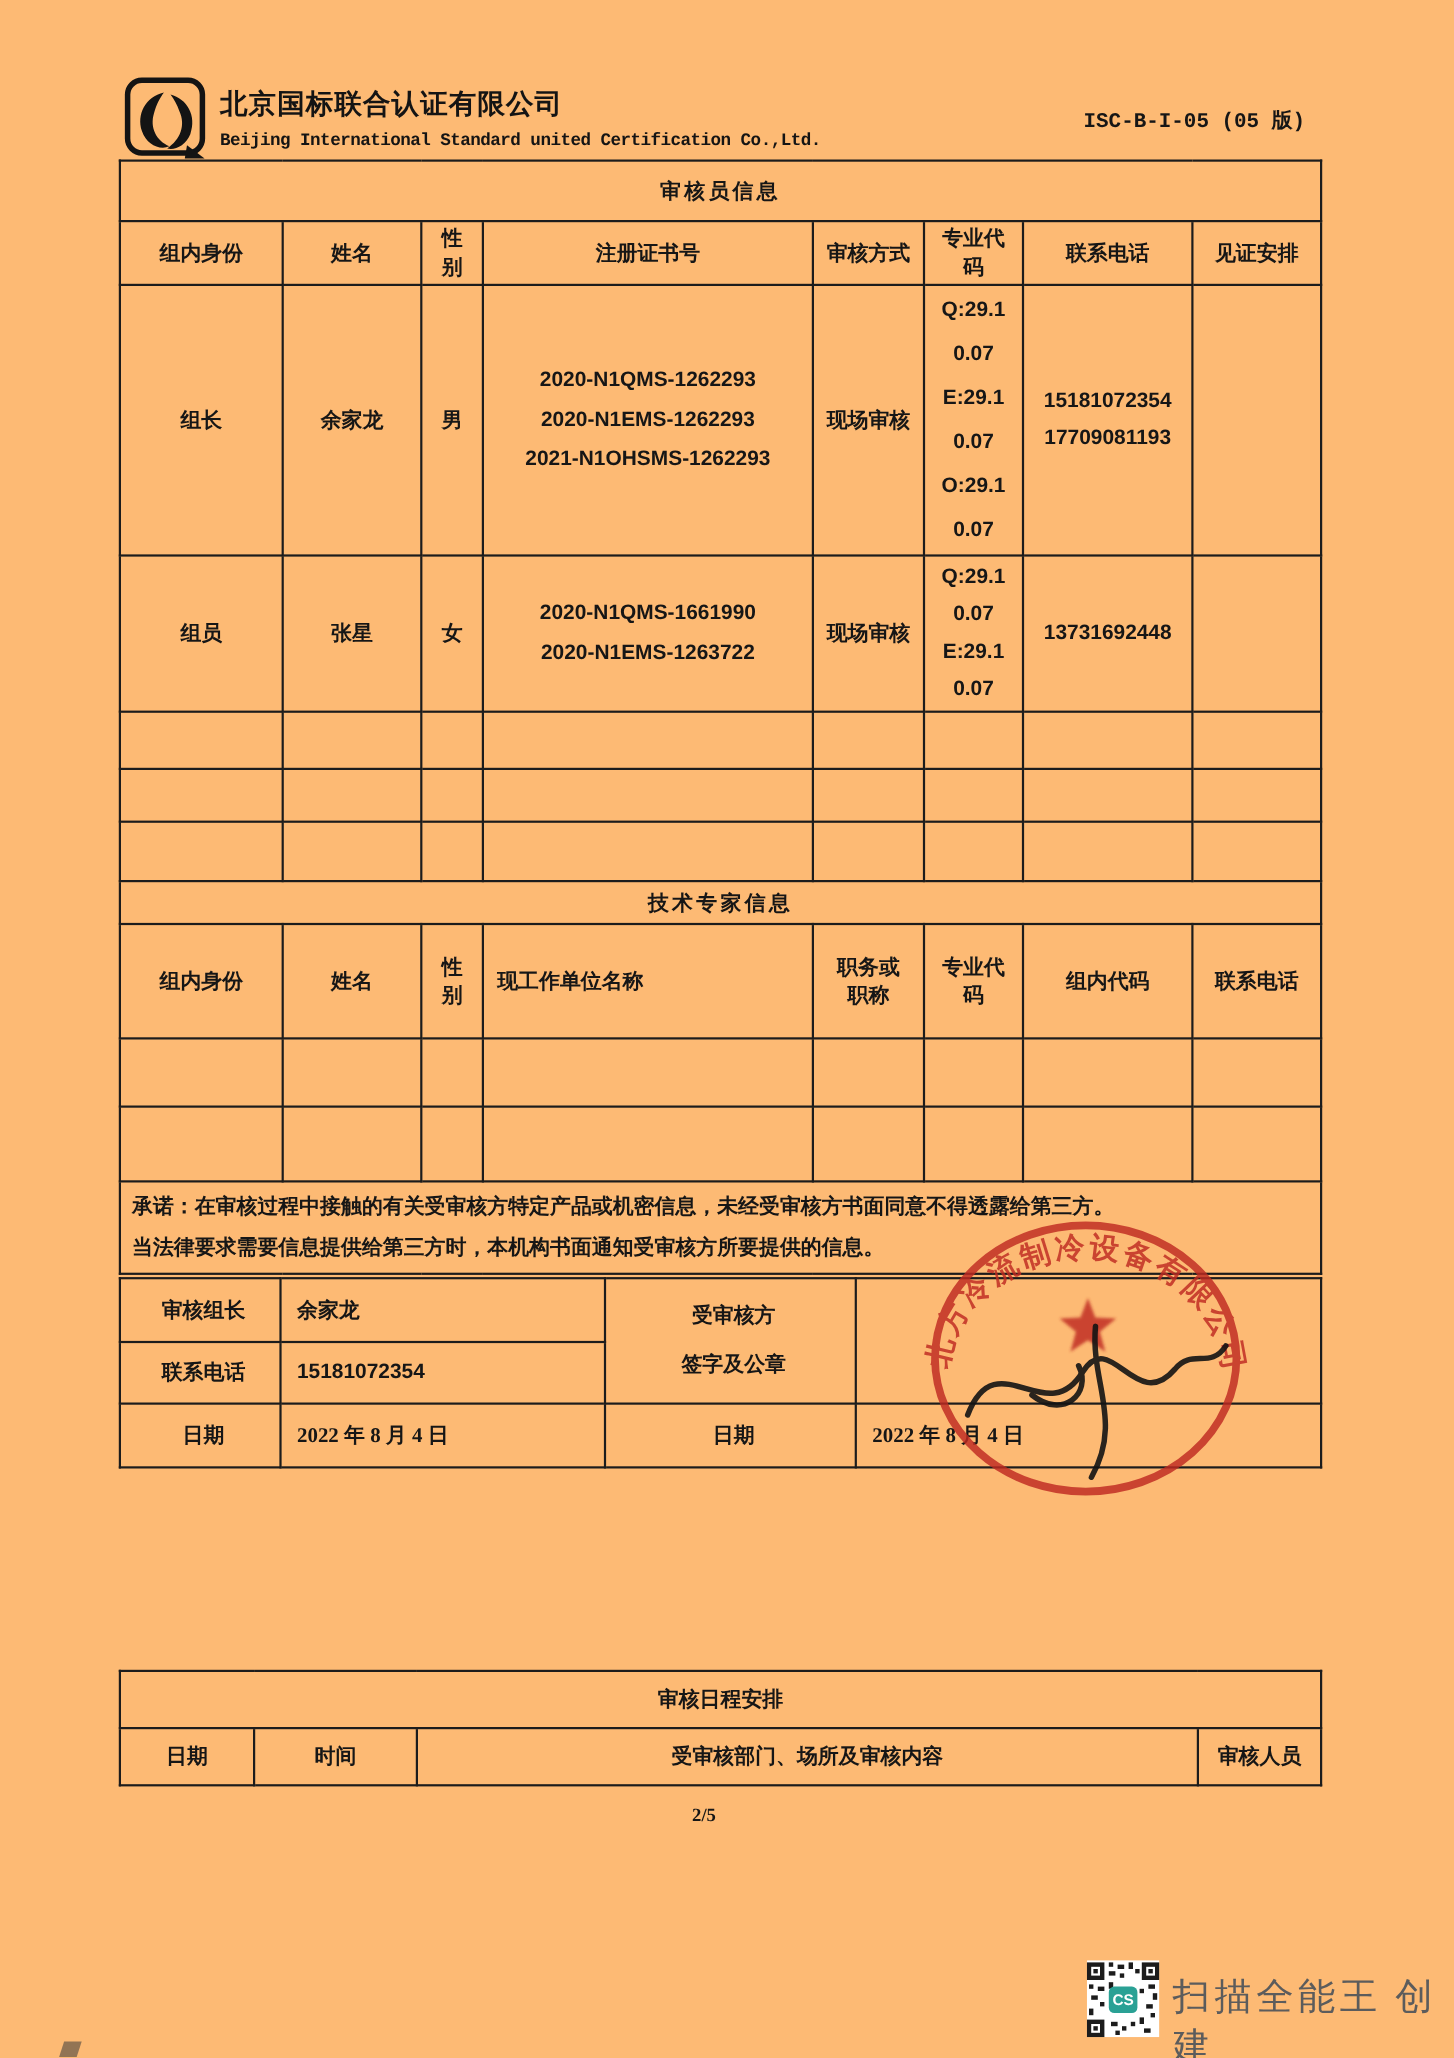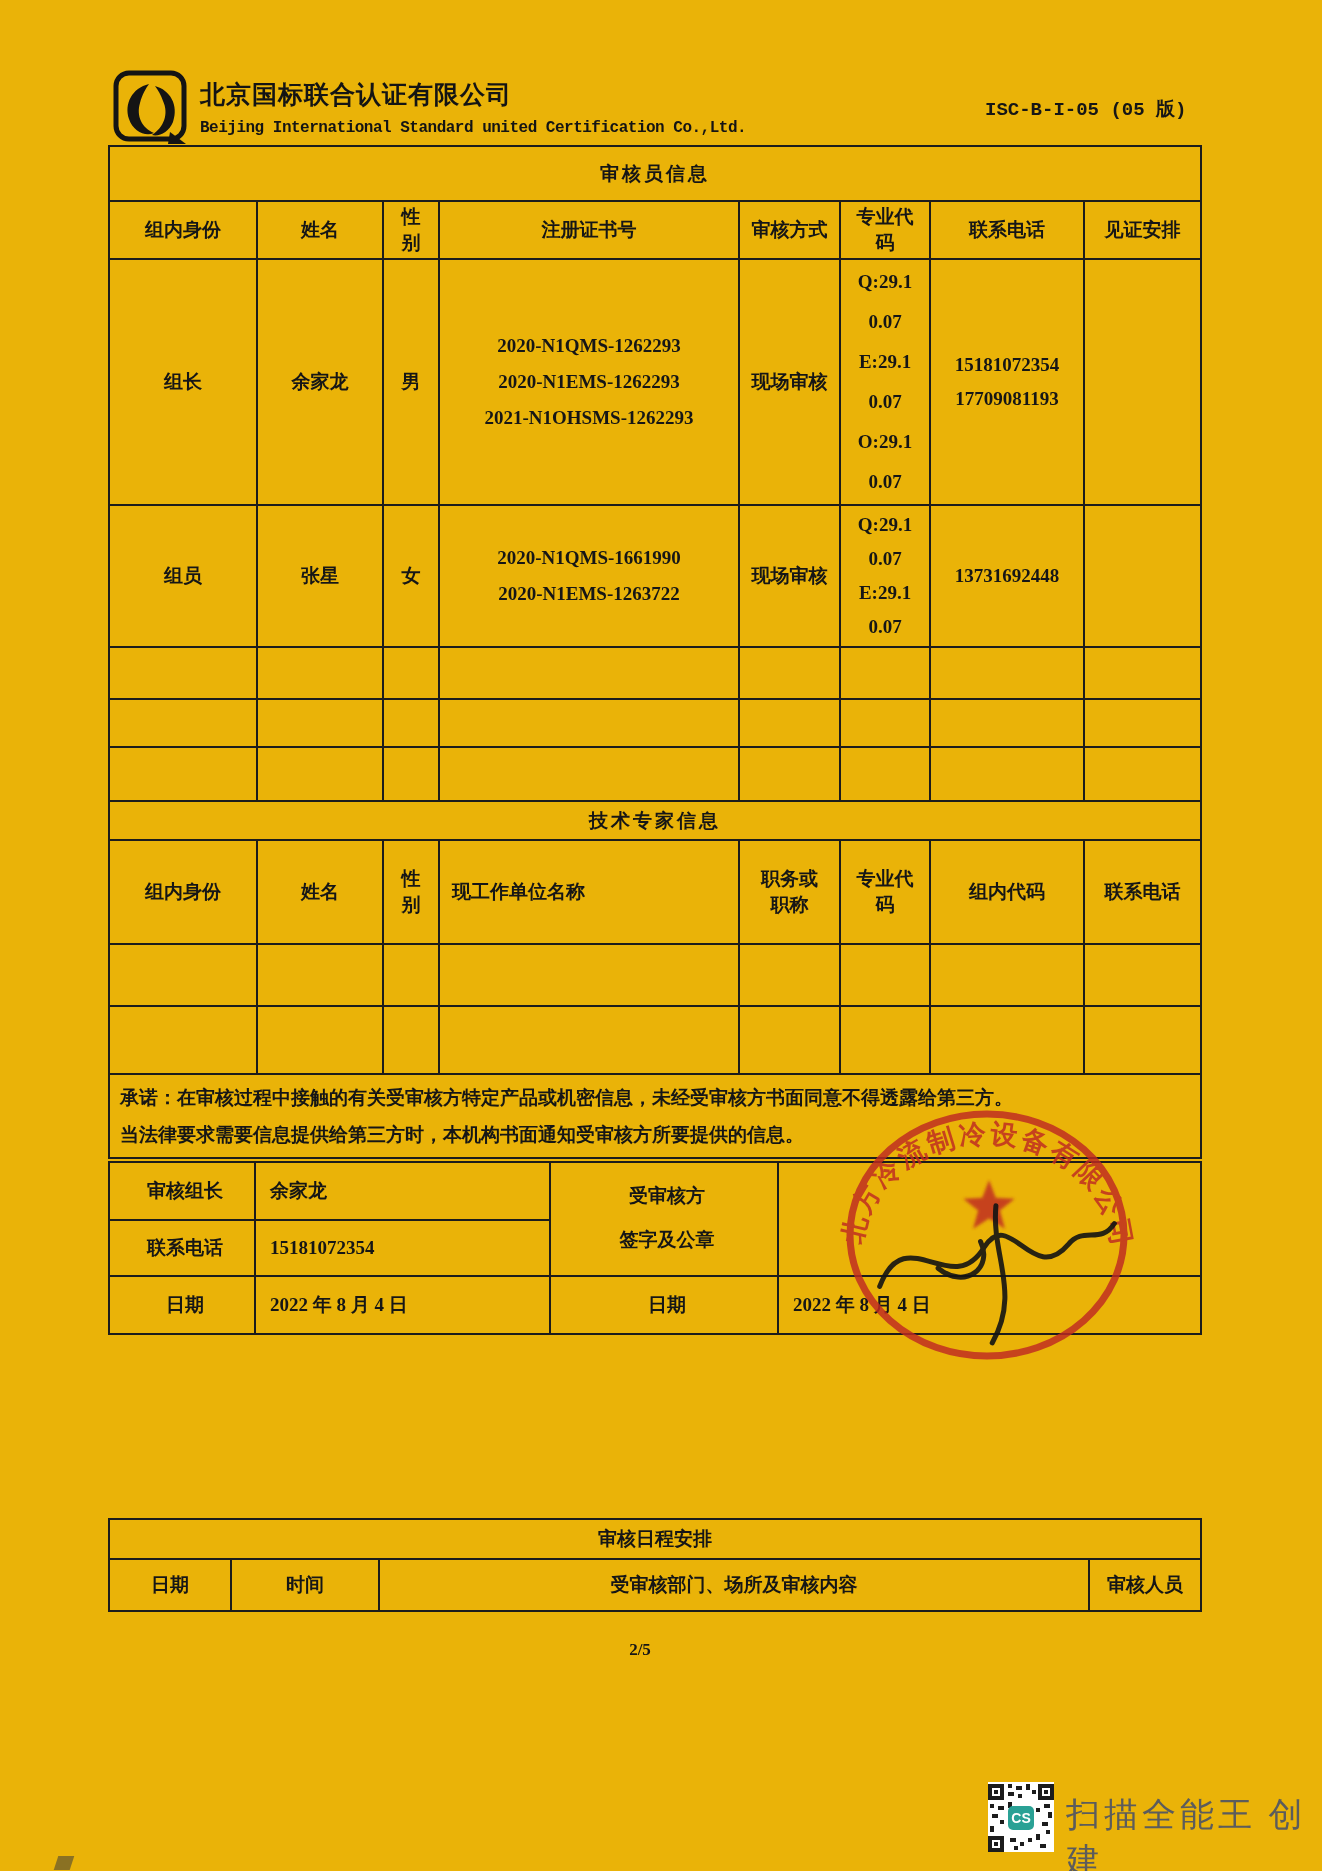--- a/index.html
+++ b/index.html
@@ -1,36 +1,36 @@
 <!DOCTYPE html>
 <html><head>
 <meta charset="utf-8">
 <style>
   html,body{margin:0;padding:0;background:#d9d9d9;}
-  .page{position:relative;width:1322px;height:1871px;background:#eab308;
+  .page{position:relative;width:1322px;height:1871px;background:#fdba74;
         font-family:"Liberation Serif",serif;color:#161616;overflow:hidden;}
 
   
   .brand{position:absolute;left:112px;top:70px;}
   .brand-text{position:absolute;left:200px;top:78px;}
   .hdr-zh{font-family:"Liberation Sans",sans-serif;font-weight:bold;font-size:25px;letter-spacing:1px;color:#141414;}
   .hdr-en{font-family:"Liberation Mono",monospace;font-weight:bold;font-size:16px;margin-top:8px;letter-spacing:-0.5px;color:#141414;}
   .doc-code{position:absolute;left:985px;top:96px;font-weight:bold;font-size:19px;font-family:Liberation Mono, monospace;}
 
   
   table.frm{border-collapse:collapse;table-layout:fixed;width:1092px;background:transparent;}
   table.frm td{border:2px solid #1c1c1c;font-weight:bold;text-align:center;
                vertical-align:middle;font-size:19px;padding:2px 6px;overflow:hidden;}
   .main-table{position:absolute;left:108px;top:145px;}
   .sig-table{position:absolute;left:108px;top:1161px;}
   .sched-table{position:absolute;left:108px;top:1518px;}
   .sec-title{font-family:"Liberation Sans",sans-serif;font-size:21px;letter-spacing:3px;}
   .hcell{font-family:"Liberation Sans",sans-serif;font-size:19px;}
   .narrow{padding:2px 16px !important;}
-  .num{font-family:Liberation Serif, serif;font-size:20px;border-radius:29px;}
+  .num{font-family:Liberation Sans, sans-serif;font-size:20px;border-radius:29px;}
   .lh40 div{line-height:40px;}
   .lh36 div{line-height:36px;}
   .lh34 div{line-height:34px;}
   .left{text-align:left !important;}
   .commit-cell{font-family:"Liberation Sans",sans-serif;text-align:left !important;
                font-size:20px;line-height:37px;padding:4px 10px !important;white-space:nowrap;}
   .sig-label{font-family:Liberation Mono, monospace;text-align:center;padding-left:12px !important;font-size:20px;border-radius:18px;}
   .sig-value{text-align:left !important;padding-left:14px !important;font-size:20px;}
   .auditee-cell div{line-height:44px;}
 
@@ -264,21 +264,21 @@
 
 
   <table class="frm sched-table">
     <colgroup>
       <col style="width:122px">
         <col style="width:148px">
         <col style="width:710px">
         <col style="width:112px">
     </colgroup>
     <tbody>
-        <tr style="height:40px">
+        <tr style="height:52px">
       <td colspan="4" class="hcell">审核日程安排</td>
     </tr>
     <tr style="height:52px">
       <td class="hcell">日期</td>
       <td class="hcell">时间</td>
       <td class="hcell">受审核部门、场所及审核内容</td>
       <td class="hcell">审核人员</td>
     </tr>
   </tbody>
     </table>

